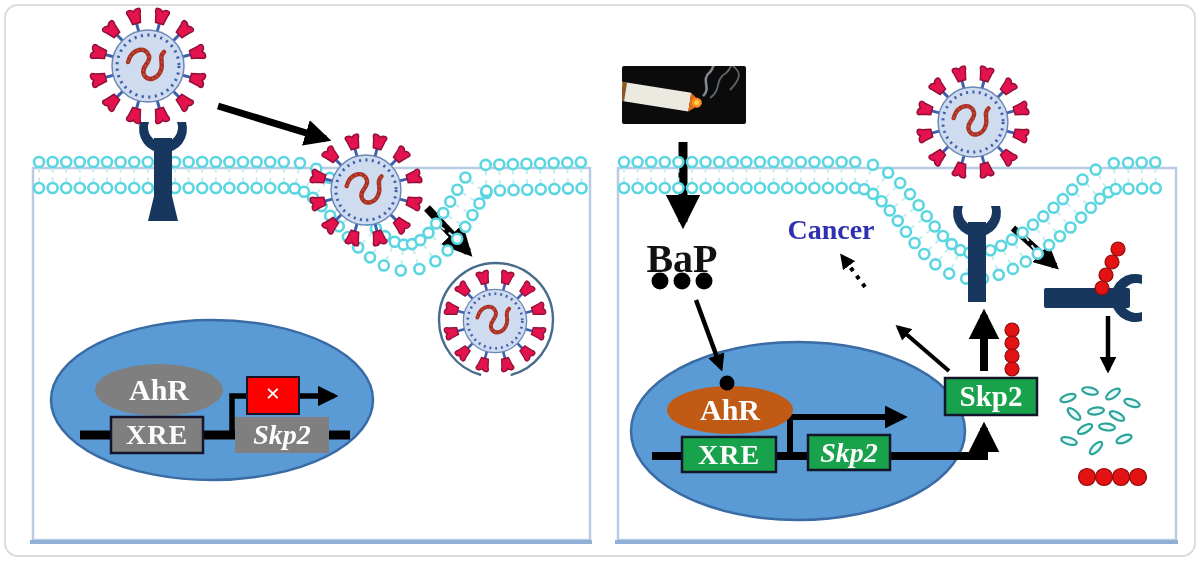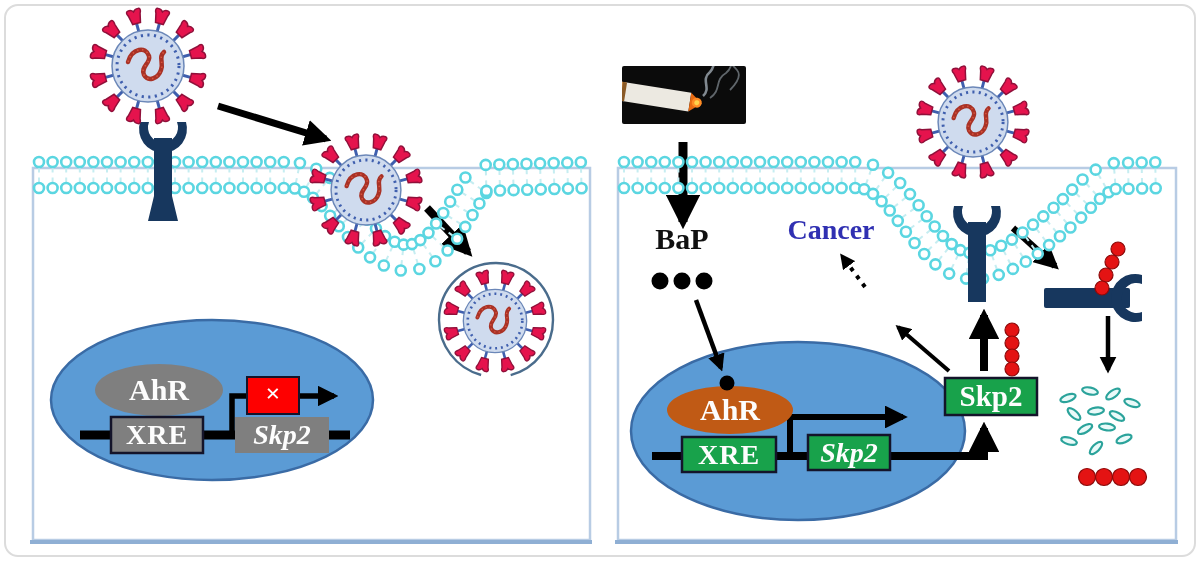--- a/index.html
+++ b/index.html
@@ -728,21 +728,21 @@
         <path d="M710,98 C722,90 714,80 726,73 C734,67 728,60 737,70 C742,76 736,84 730,90" stroke="#97a1aa" stroke-width="1.8" fill="none" opacity="0.6"></path>
       </g>
     </g>
   </svg>
 
   <div class="lbl white" style="left:97px;top:374px;width:124px;height:32px;font-size:30px;">AhR</div>
   <div class="lbl white" style="left:111px;top:418px;width:92px;height:34px;font-size:28px;letter-spacing:1px;">XRE</div>
   <div class="lbl white ital" style="left:235px;top:418px;width:94px;height:34px;font-size:28px;">Skp2</div>
   <div class="lbl white" style="left:247px;top:376px;width:52px;height:36px;font-size:26px;">×</div>
 
-  <div class="lbl black" style="left:632px;top:224px;width:100px;height:30px;font-size:30px;text-align:right;">BaP</div>
+  <div class="lbl black" style="left:632px;top:243px;width:100px;height:30px;font-size:40px;text-align:right;">BaP</div>
   <div class="lbl blue" style="left:776px;top:215px;width:110px;height:30px;font-size:28px;">Cancer</div>
   <div class="lbl white" style="left:667px;top:394px;width:126px;height:32px;font-size:30px;">AhR</div>
   <div class="lbl white" style="left:682px;top:438px;width:94px;height:33px;font-size:28px;letter-spacing:1px;">XRE</div>
   <div class="lbl white ital" style="left:808px;top:436px;width:82px;height:33px;font-size:28px;">Skp2</div>
   <div class="lbl white" style="left:945px;top:379px;width:92px;height:35px;font-size:29px;">Skp2</div>
 
   <div id="frame"></div>
 </div>
 
 </body></html>

